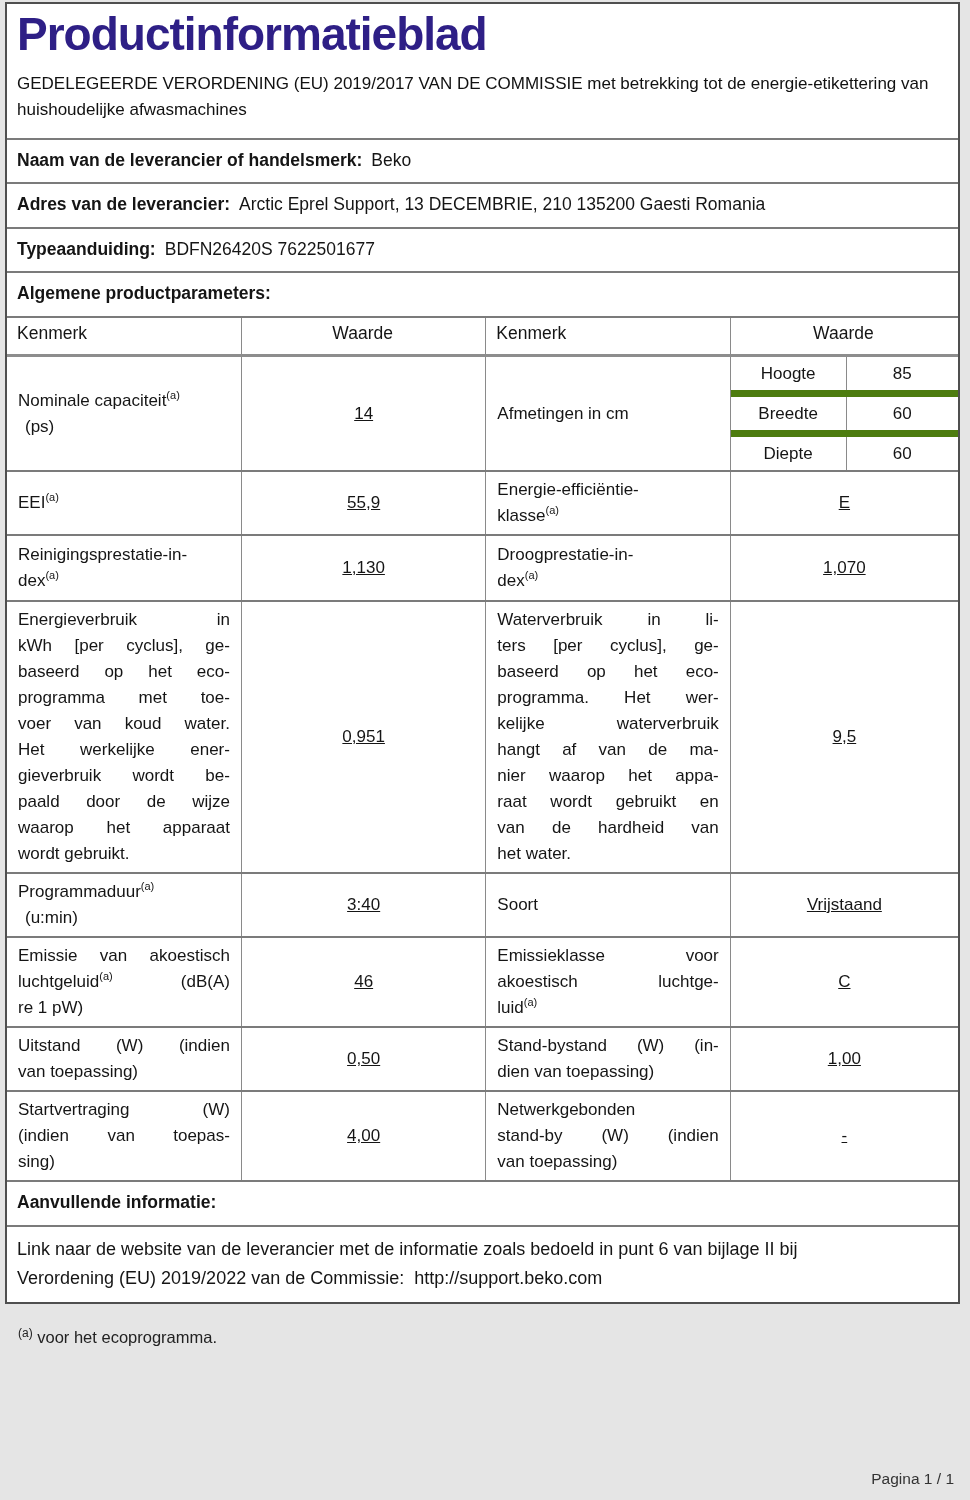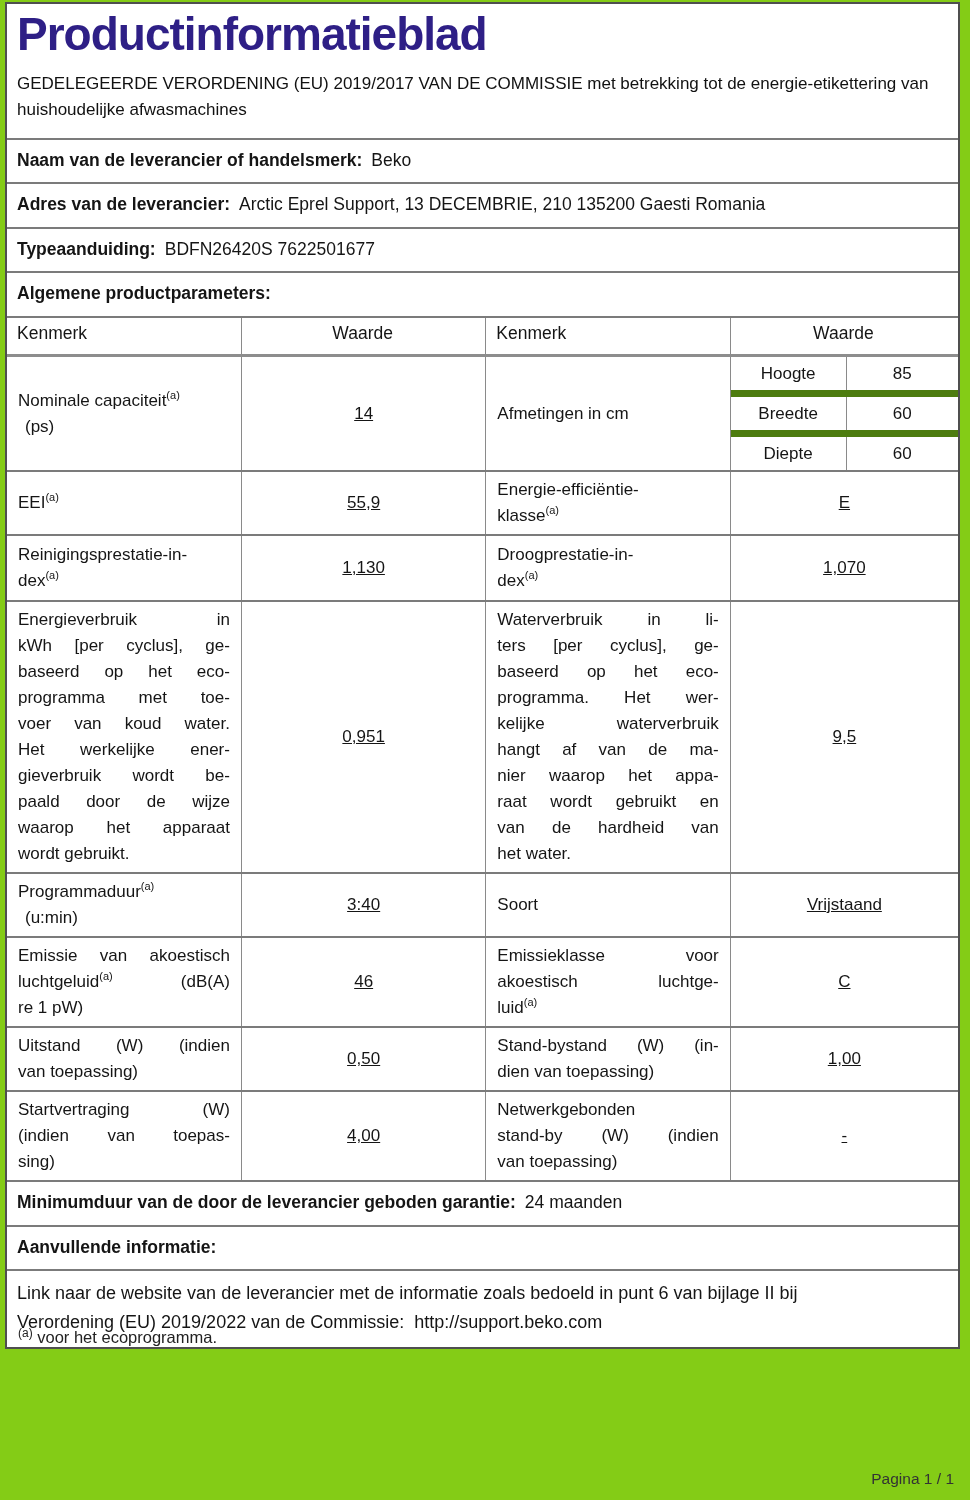--- a/index.html
+++ b/index.html
@@ -1,16 +1,16 @@
 <!DOCTYPE html>
 <html><head>
 <meta charset="utf-8">
 <style>
   html,body{margin:0;padding:0;background:#ffffff;}
-  .page{position:relative;width:970px;height:1500px;background:#84cc16;
+  .page{position:relative;width:970px;height:1500px;background:#e5e5e5;
         font-family:"Liberation Sans",sans-serif;color:#151515;overflow:hidden;}
   .frame{position:absolute;left:5px;top:2px;width:951px;border:2px solid #4f4f4f;background:#fff;}
   .row{display:flex;border-top:2px solid #7b7b7b;}
   .row.first{border-top:none;}
   .row.thick{border-top:3px solid #8d8d8d;}
   .block{display:block;}
   
   .titleblock{padding:4px 12px 14px 10px;}
   .doc-title{margin:0;font-size:46px;font-weight:bold;letter-spacing:-1px;color:#2e1f86;line-height:1.15;}
   .subtitle{margin-top:10px;font-size:17px;line-height:1.55;color:#111;white-space:pre-line;}
@@ -221,23 +221,20 @@
       <div class="dc col3 vl">
         <div class="cellpar">
             <div class="jline">Netwerkgebonden</div>
             <div class="jline">stand-by (W) (indien</div>
             <div class="jline last">van toepassing)</div>
           </div>
       </div>
       <div class="dc col4 vl val">-</div>
     </div>
 
-    <div class="row block full">
-      <span class="flabel">Minimumduur van de door de leverancier geboden garantie:</span><span class="fvalue">24 maanden</span>
-    </div>
 
     <div class="row block full">
       <span class="flabel">Aanvullende informatie:</span>
     </div>
     <div class="row block linktext">Link naar de website van de leverancier met de informatie zoals bedoeld in punt 6 van bijlage II bij
 Verordening (EU) 2019/2022 van de Commissie:  http://support.beko.com</div>
 
   </div>
 
   <div class="footnote" style="position:absolute;left:5px;top:1319px;">

